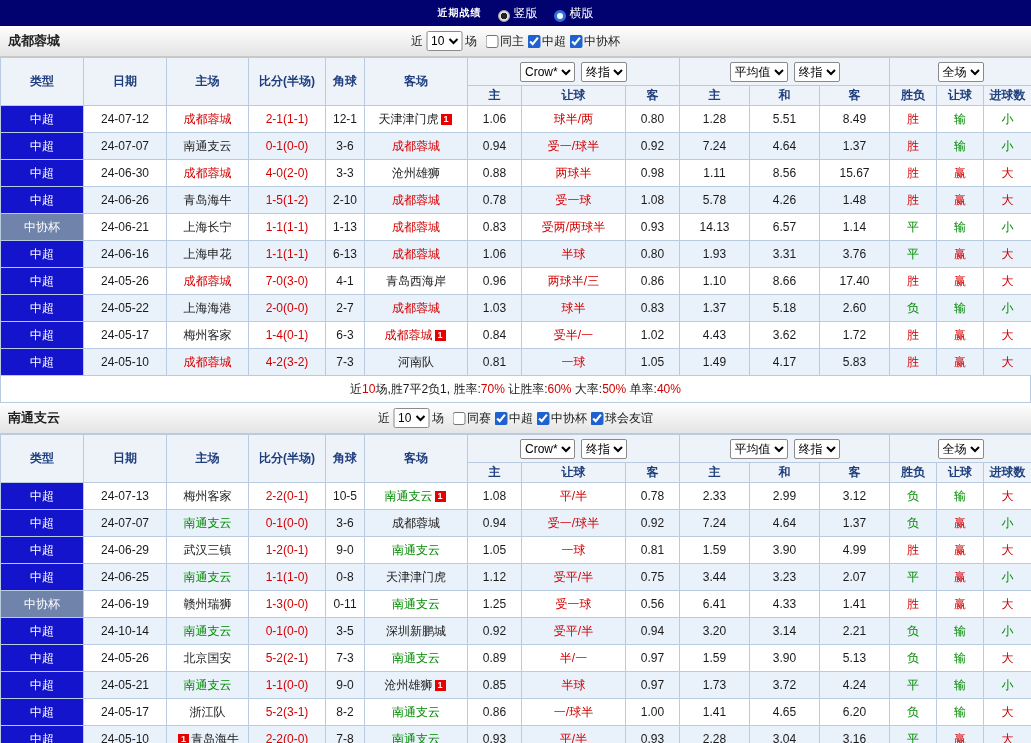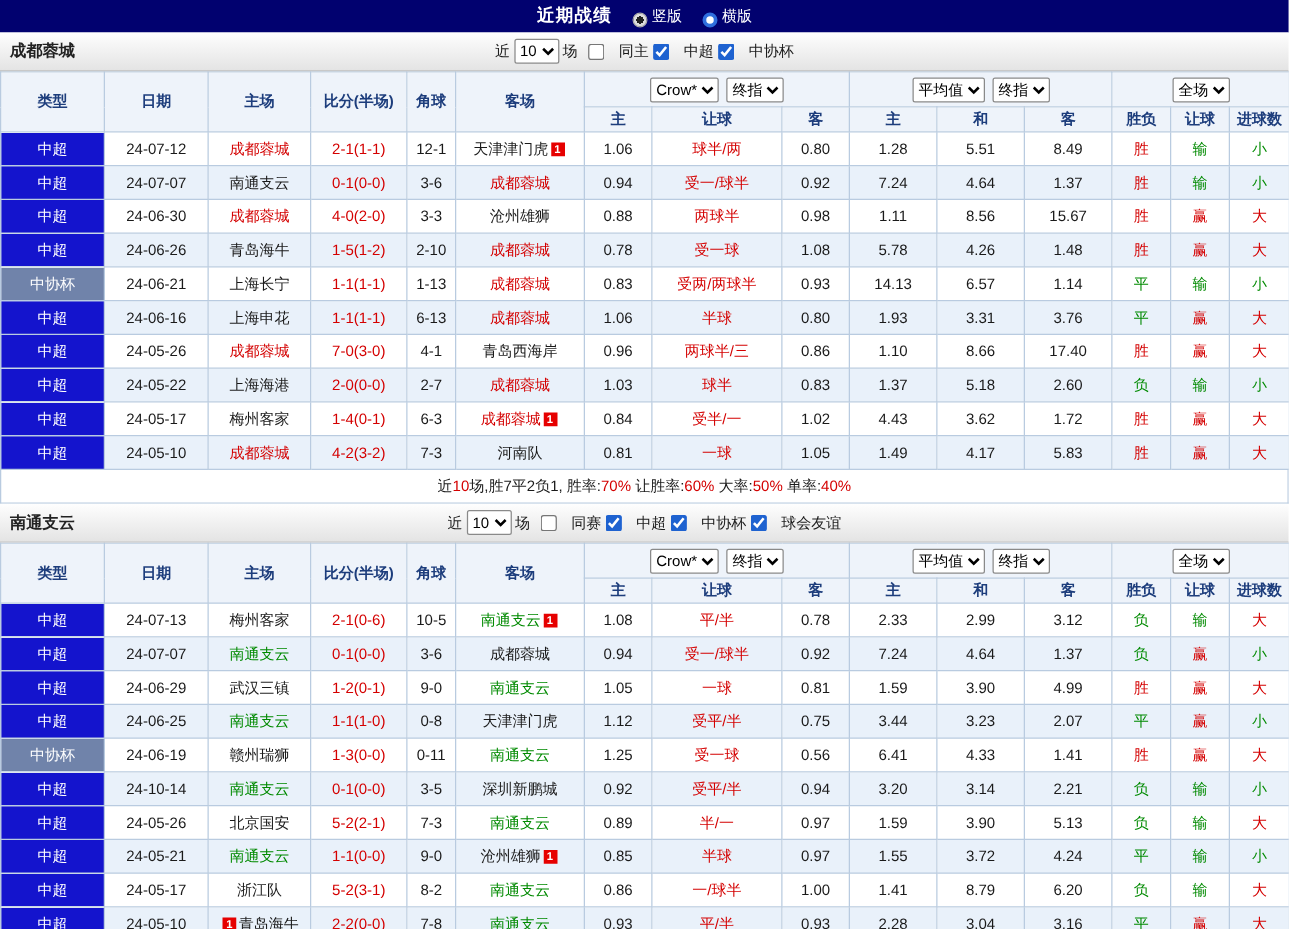--- a/index.html
+++ b/index.html
@@ -1,27 +1,27 @@
 <!DOCTYPE html>
 <html style="--navy-bar: #01016f; --red: #d40000; --green: #008a00; --league-blue: #1414cd; --cup-blue: #7083aa; --grid-border: #b9cbe0; --row-stripe: #e9f1fa; --header-text: #1d3d7c;"><head>
 <meta charset="utf-8">
 <style>
   html,body{margin:0;padding:0}
   body{width:1031px;background:#fff;font-family:"Liberation Sans","DejaVu Sans",sans-serif;font-size:12px;color:#1a1a1a}
   .topbar{height:26px;background:var(--navy-bar,#01016f);display:flex;align-items:center;justify-content:center;gap:16px;color:#fff}
-  .topbar-title{font-weight:bold;font-size:14px;letter-spacing:1px}
+  .topbar-title{font-weight:bold;font-size:10px;letter-spacing:1px}
   .radio-opt{display:inline-flex;align-items:flex-end;gap:4px;cursor:pointer}
   .radio{width:12px;height:12px;border-radius:50%;box-sizing:border-box;display:inline-block}
   .radio.dark{border:1px solid #aaa;background:radial-gradient(circle,#222 0 3px,#ddd 3px)}
   .radio.blue{border:3px solid #2f6fde;background:#fff}
   .team-bar{position:relative;height:30px;display:flex;align-items:center;background:linear-gradient(#fefefe,#e4e4e4);border-bottom:1px solid #c8c8c8}
   .team-name{font-size:13px;font-weight:bold;color:#222;margin-left:8px}
   .filters{position:absolute;left:50%;transform:translateX(-50%);display:inline-flex;align-items:center;gap:3px;white-space:nowrap}
   .cbs{display:inline-flex;align-items:center;gap:2px;margin-left:4px}
-  label.cb{display:inline-flex;align-items:center;gap:11px;cursor:pointer}
+  label.cb{display:inline-flex;align-items:center;gap:1px;cursor:pointer}
   input[type=checkbox]{width:13px;height:13px;margin:0 1px;accent-color:#1e62d0}
   select.sel{font-size:12px;font-family:inherit;height:20px;border:1px solid #8a8a8a;background:#fff;border-radius:2px}
   table.matches{width:1031px;border-collapse:collapse;table-layout:fixed}
   .matches th,.matches td{border:1px solid var(--grid-border,#b9cbe0);text-align:center;padding:0;overflow:hidden;white-space:nowrap}
   .matches thead th{background:#eef3fa;color:var(--header-text,#1d3d7c);font-weight:bold;font-size:12px}
   .matches thead tr.ctrl th{height:27px}
   .matches thead tr.lbl th{height:19px}
   .selcell select+select{margin-left:6px}
   .matches tbody td{height:26px;font-size:12px}
   .matches tbody tr:nth-child(even){background:var(--row-stripe,#e9f1fa)}
@@ -382,21 +382,21 @@
         <th>胜负</th>
         <th>让球</th>
         <th>进球数</th>
       </tr>
     </thead>
     <tbody>
         <tr>
           <td class="type">中超</td>
           <td>24-07-13</td>
           <td class="team"><span class="c-k">梅州客家</span></td>
-          <td class="score">2-1(0-6)</td>
+          <td class="score">2-2(0-1)</td>
           <td>10-5</td>
           <td class="team"><span class="c-g">南通支云</span><span class="badge">1</span></td>
           <td>1.08</td>
           <td class="handicap">平/半</td>
           <td>0.78</td>
           <td>2.33</td>
           <td>2.99</td>
           <td>3.12</td>
           <td class="c-g">负</td>
           <td class="c-g">输</td>
@@ -507,39 +507,39 @@
         <tr>
           <td class="type">中超</td>
           <td>24-05-21</td>
           <td class="team"><span class="c-g">南通支云</span></td>
           <td class="score">1-1(0-0)</td>
           <td>9-0</td>
           <td class="team"><span class="c-k">沧州雄狮</span><span class="badge">1</span></td>
           <td>0.85</td>
           <td class="handicap">半球</td>
           <td>0.97</td>
-          <td>1.55</td>
+          <td>1.73</td>
           <td>3.72</td>
           <td>4.24</td>
           <td class="c-g">平</td>
           <td class="c-g">输</td>
           <td class="c-g">小</td>
         </tr>
         <tr>
           <td class="type">中超</td>
           <td>24-05-17</td>
           <td class="team"><span class="c-k">浙江队</span></td>
           <td class="score">5-2(3-1)</td>
           <td>8-2</td>
           <td class="team"><span class="c-g">南通支云</span></td>
           <td>0.86</td>
           <td class="handicap">一/球半</td>
           <td>1.00</td>
           <td>1.41</td>
-          <td>8.79</td>
+          <td>4.65</td>
           <td>6.20</td>
           <td class="c-g">负</td>
           <td class="c-g">输</td>
           <td class="c-r">大</td>
         </tr>
         <tr>
           <td class="type">中超</td>
           <td>24-05-10</td>
           <td class="team"><span class="badge">1</span><span class="c-k">青岛海牛</span></td>
           <td class="score">2-2(0-0)</td>

